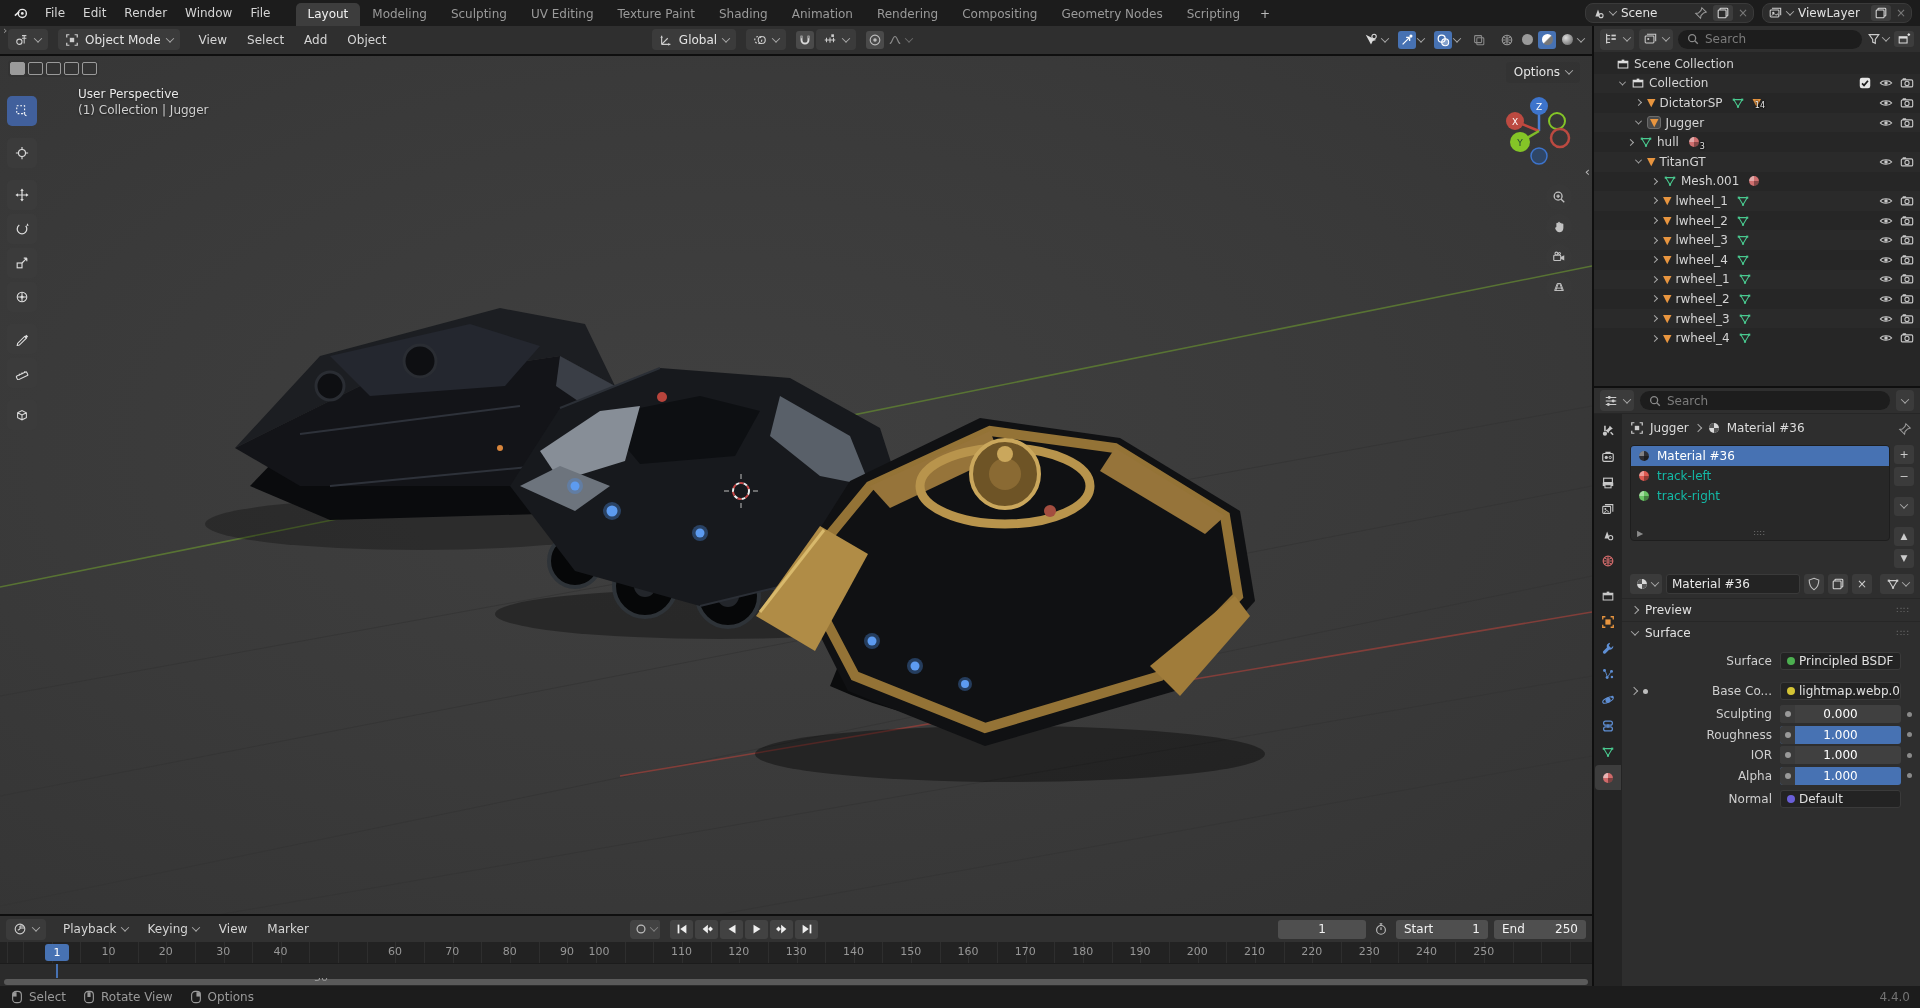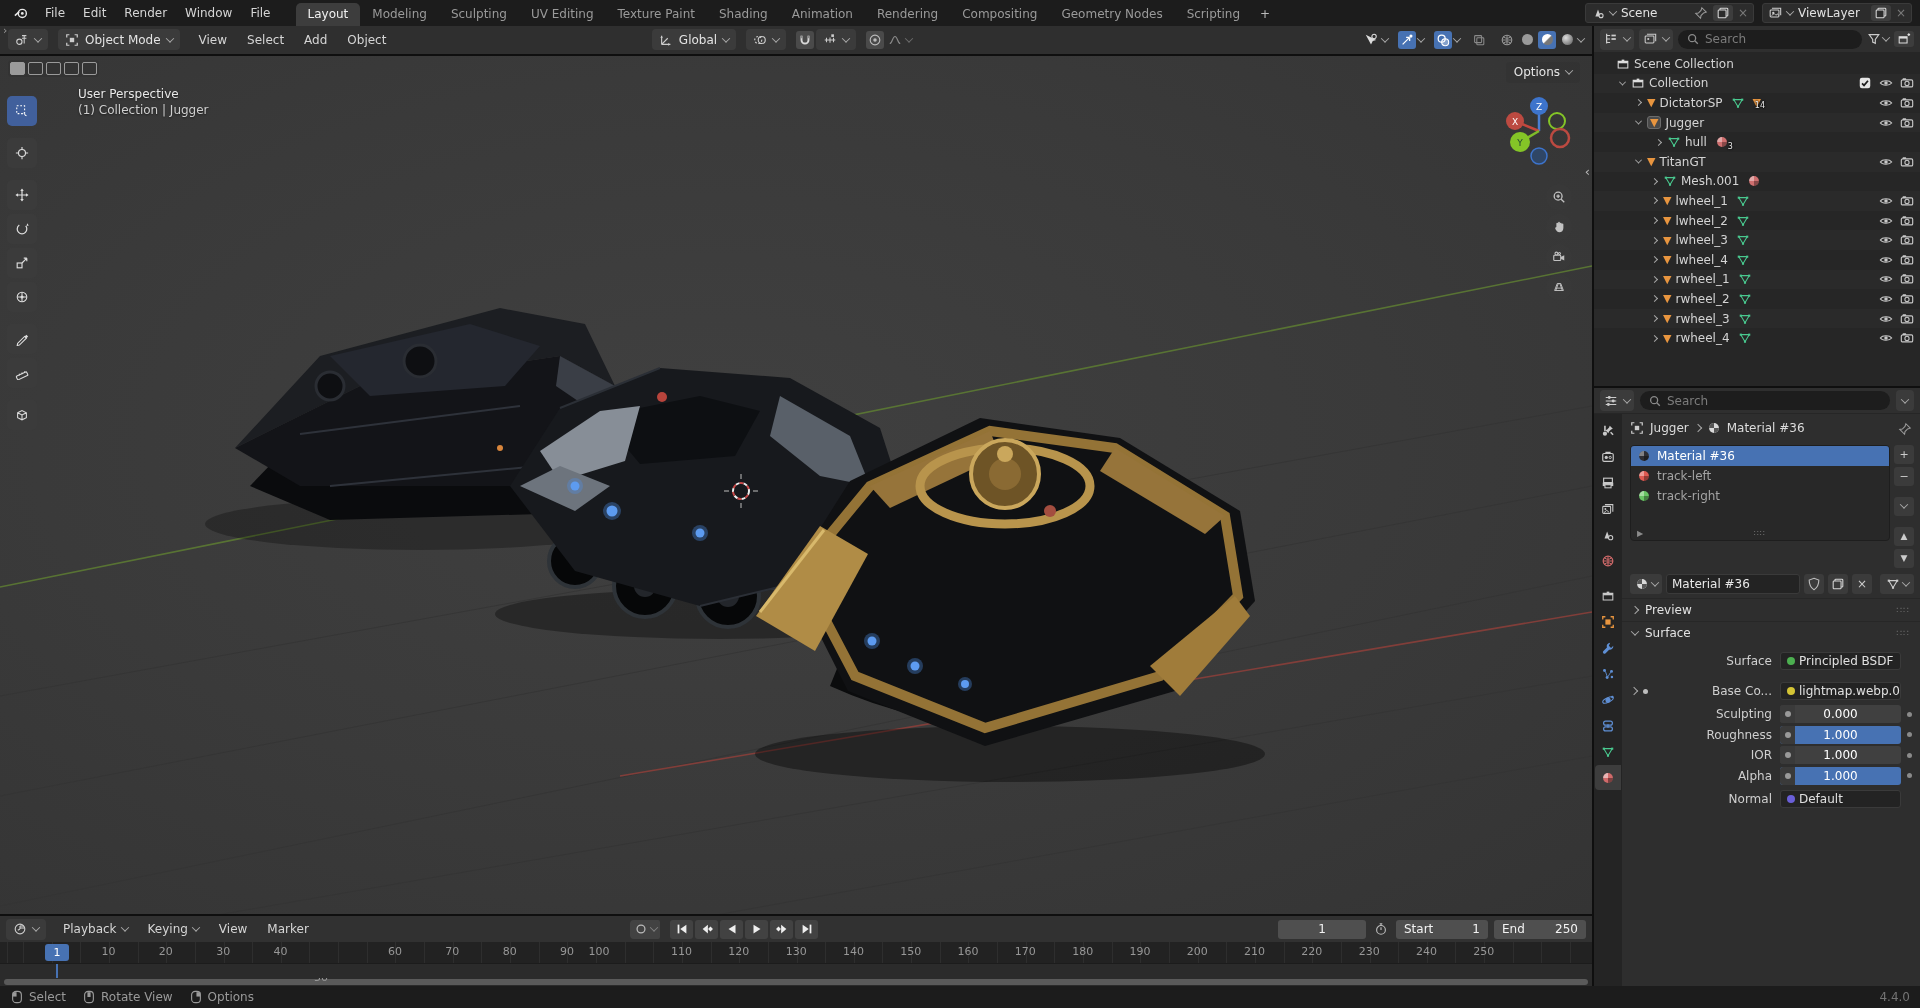--- a/index.html
+++ b/index.html
@@ -12,21 +12,21 @@
   .tri{font-size:11px;line-height:1;color:#e8953f;flex:none}
   
   #topbar{height:26px;background:#1c1c1c;display:flex;align-items:center;padding:0 8px;gap:2px}
   #logo{width:26px;display:flex;justify-content:center}
   .menu{padding:3px 9px;color:#d5d5d5;border-radius:3px;cursor:default}
   #wtabs{display:flex;align-items:flex-end;margin-left:14px;height:26px}
   .wtab{padding:4px 12px 5px;color:#9a9a9a;border-radius:5px 5px 0 0}
   .wtab.act{background:#3d3d3d;color:#f0f0f0}
   .wtab.add{color:#bbb;padding:4px 8px 5px}
   #topbar-right{margin-left:auto;display:flex;gap:8px;align-items:center}
-  .selgrp{display:flex;align-items:center;background:#2c2c2c;border:1px solid #3a3a3a;border-radius:3px;height:20px;padding:0 5px;gap:5px}
+  .selgrp{display:flex;align-items:center;background:#2c2c2c;border:1px solid #3a3a3a;border-radius:8px;height:20px;padding:0 5px;gap:5px}
   .selgrp .name{color:#e2e2e2;min-width:68px}
   .chip{background:#3d3d3d;border-radius:3px;padding:1px 3px;display:flex;align-items:center}
   .dim{opacity:.45}
   
   #main{display:flex;height:960px;background:#0f0f0f;gap:2px}
   #left-stack{width:1592px;display:flex;flex-direction:column;gap:2px}
   
   #vp-header{height:28px;background:#2f2f2f;display:flex;align-items:center;padding:0 8px;gap:10px}
   .hbtn{background:#3b3b3b;border-radius:4px;height:21px;display:flex;align-items:center;gap:6px;padding:0 7px;color:#e3e3e3}
   .hgrp{display:flex;align-items:center;gap:2px}
@@ -87,21 +87,21 @@
   #prop-header{height:26px;background:#2f2f2f;display:flex;align-items:center;gap:6px;padding:0 6px;border-bottom:1px solid #262626}
   #prop-body{flex:1;display:flex;min-height:0}
   #prop-tabs{width:28px;background:#242424;display:flex;flex-direction:column;align-items:center;padding-top:4px;gap:1px}
   .ptab{width:26px;height:25px;display:flex;align-items:center;justify-content:center;border-radius:4px 0 0 4px}
   .ptab.act{background:#3d3d3d}
   .ptab.sep{height:8px}
   #prop-content{flex:1;min-width:0;display:flex;flex-direction:column;padding-top:4px}
   #breadcrumb{display:flex;align-items:center;gap:6px;padding:3px 8px;color:#dcdcdc}
   #slots-wrap{display:flex;gap:4px;padding:6px 6px 2px 8px}
   #slots{flex:1;background:#282828;border:1px solid #1e1e1e;border-radius:4px;height:96px;display:flex;flex-direction:column;overflow:hidden;position:relative}
-  .slot{height:20px;display:flex;align-items:center;gap:6px;padding:0 6px;color:#a3a3a3}
+  .slot{height:20px;display:flex;align-items:center;gap:6px;padding:0 6px;color:#14b8a6}
   .slot.sel{background:#4772b3;color:#fff}
   #slot-foot{margin-top:auto;display:flex;align-items:center;justify-content:center;height:12px;color:#777;font-size:8px;letter-spacing:1px}
   #slot-expand{position:absolute;left:6px;bottom:2px;color:#8a8a8a;font-size:8px}
   #slot-btns{display:flex;flex-direction:column;gap:3px}
   .sbtn{width:20px;height:19px;background:#3b3b3b;border-radius:3px;display:flex;align-items:center;justify-content:center;color:#ccc;font-size:11px}
   .sbtn.spc{margin-top:8px}
   #datablock{display:flex;align-items:center;gap:4px;padding:4px 6px 4px 8px}
   #db-name{flex:1;display:flex;align-items:center;background:#232323;border:1px solid #3a3a3a;border-radius:3px;height:20px;gap:5px;padding:0 5px;color:#e8e8e8}
   .dbbtn{width:20px;height:20px;background:#3b3b3b;border-radius:3px;display:flex;align-items:center;justify-content:center;color:#ccc}
   .phead{display:flex;align-items:center;gap:7px;color:#e2e2e2;padding:4px 10px;border-top:1px solid #272727}
@@ -771,21 +771,21 @@
               </span>
               <span class="oic">
                 <svg class="ic" viewBox="0 0 16 16">
                   <rect x="1.5" y="4.5" width="13" height="8" rx="1.5" fill="none" stroke="#c8c8c8" stroke-width="1.3"></rect>
                   <circle cx="8" cy="8.5" r="2.4" fill="none" stroke="#c8c8c8" stroke-width="1.2"></circle>
                   <rect x="3" y="2.5" width="4" height="2" rx=".5" fill="#c8c8c8"></rect>
                 </svg>
               </span>
             </span>
           </div>
-          <div class="orow" style="padding-left: 32px; margin-left: 28px;">
+          <div class="orow" style="padding-left: 32px;">
             <span class="chv r"></span>
             <span class="oic">
               <svg class="ic" viewBox="0 0 16 16">
                 <path d="M3.2 4.2h9.6L8 12.2Z" fill="none" stroke="#49c98f" stroke-width="1.3"></path>
                 <rect x="2" y="3" width="2.4" height="2.4" fill="#49c98f"></rect>
                 <rect x="11.6" y="3" width="2.4" height="2.4" fill="#49c98f"></rect>
                 <rect x="6.8" y="11" width="2.4" height="2.4" fill="#49c98f"></rect>
               </svg>
             </span>
             <span class="oname">hull</span>

